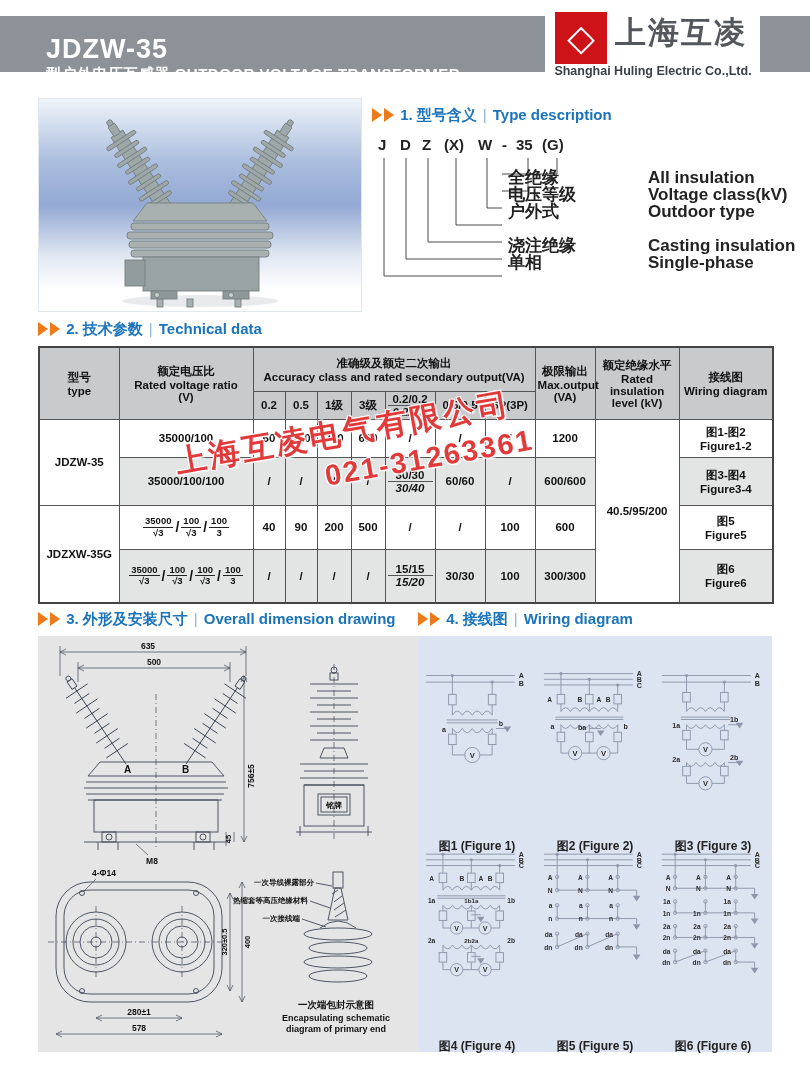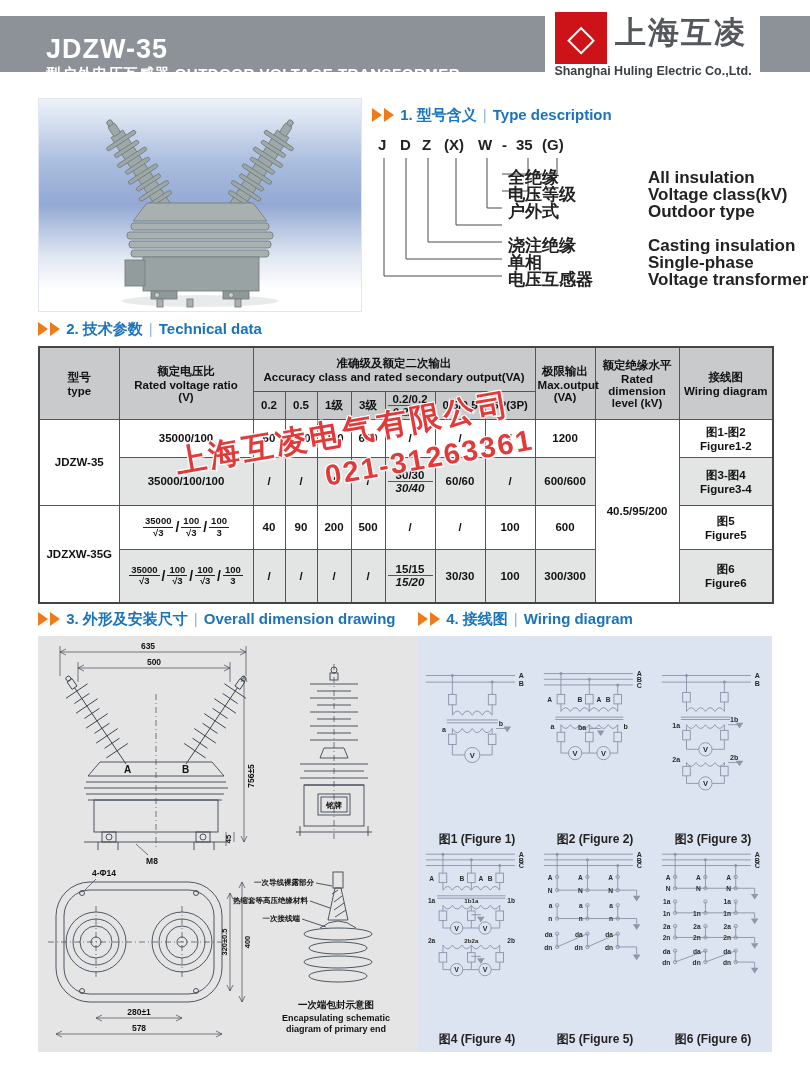--- a/index.html
+++ b/index.html
@@ -51,21 +51,21 @@
   .panel4{position:absolute;left:418px;top:636px;width:354px;height:416px;background:#dde4f1;}
   .dl{stroke:#3d4553;fill:none;stroke-width:0.9;}
   .dl-thin{stroke:#3d4553;fill:none;stroke-width:0.7;}
   .dash{stroke:#3d4553;fill:none;stroke-width:0.7;stroke-dasharray:6 3 1 3;}
   .panel3 text{fill:#111;font-weight:bold;}
   
   .wf{position:absolute;width:106px;}
   .wl{stroke:#8d96aa;fill:none;stroke-width:1;}
   .wd{fill:#8d96aa;stroke:none;}
   .wf text{fill:#2a2a2a;font-weight:bold;}
-  .wf .cap{font-size:12px;font-weight:bold;color:#222;text-align:center;margin-top:15px;white-space:nowrap;}
+  .wf .cap{font-size:12px;font-weight:bold;color:#222;text-align:center;margin-top:22px;white-space:nowrap;}
 </style>
 </head>
 <body>
 
 <div class="page">
 
   <div class="gray-bar">
     <div class="model-title">JDZW-35</div>
     <div class="model-sub">型户外电压互感器 OUTDOOR VOLTAGE TRANSFORMER</div>
   </div>
@@ -157,21 +157,20 @@
         <polyline points="56,0 56,84 130,84"></polyline>
           <polyline points="34,0 34,101 130,101"></polyline>
         <polyline points="12,0 12,118 130,118"></polyline>
       </g>
     </svg>
     <div class="s1-row" style="top:60px"><span class="cn">全绝缘</span><span class="en">All insulation</span></div>
     <div class="s1-row" style="top:77px"><span class="cn">电压等级</span><span class="en">Voltage class(kV)</span></div>
     <div class="s1-row" style="top:94px"><span class="cn">户外式</span><span class="en">Outdoor type</span></div>
     <div class="s1-row" style="top:128px"><span class="cn">浇注绝缘</span><span class="en">Casting insulation</span></div>
     <div class="s1-row" style="top:145px"><span class="cn">单相</span><span class="en">Single-phase</span></div>
-    <div class="s1-row" style="top:162px"><span class="cn">电压互感器</span><span class="en">Voltage transformer</span></div>
   </div>
 
   <div class="sec-head" style="left:38px;top:320px">
     <span class="tri"></span><span class="tri"></span>
     <span>2. 技术参数</span><span class="sep">|</span><span>Technical data</span>
   </div>
 
   <table class="t2">
     <colgroup>
       <col style="width:80px">
@@ -202,21 +201,21 @@
             <div>准确级及额定二次输出</div>
             <div class="en">Accuracy class and rated secondary output(VA)</div>
           </td>
         <td class="hd" rowspan="2">
             <div>极限输出</div>
             <div class="en">Max.output</div>
             <div>(VA)</div>
           </td>
         <td class="hd" rowspan="2">
             <div>额定绝缘水平</div>
-            <div class="en">Rated dimension</div>
+            <div class="en">Rated insulation</div>
             <div class="en">level (kV)</div>
           </td>
         <td class="hd" rowspan="2">
             <div>接线图</div>
             <div class="en">Wiring diagram</div>
           </td>
       </tr>
       <tr class="hr2">
         <td class="hd">0.2</td>
         <td class="hd">0.5</td>

